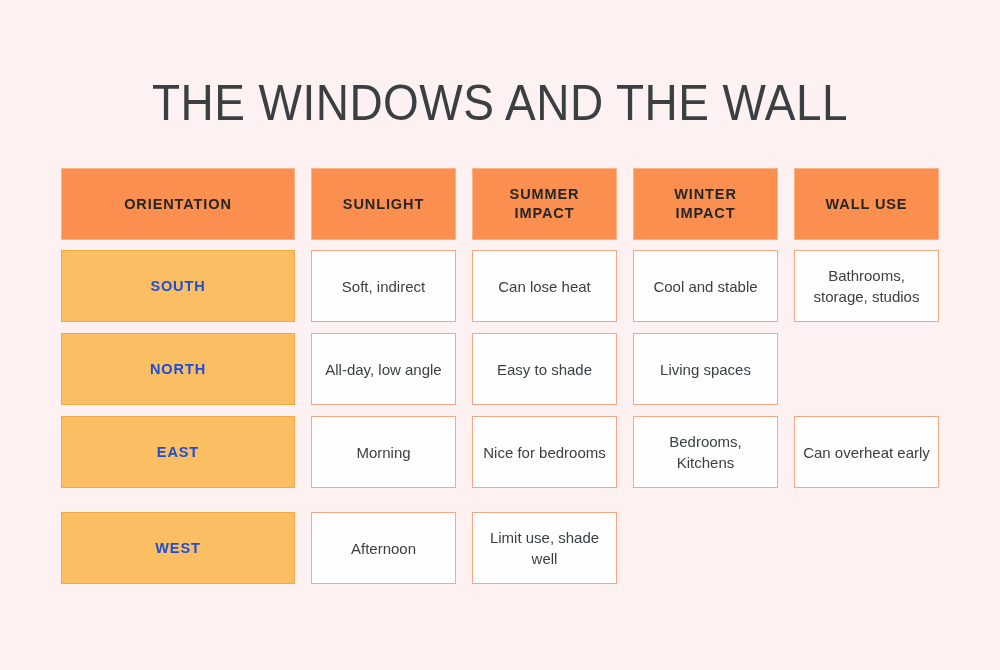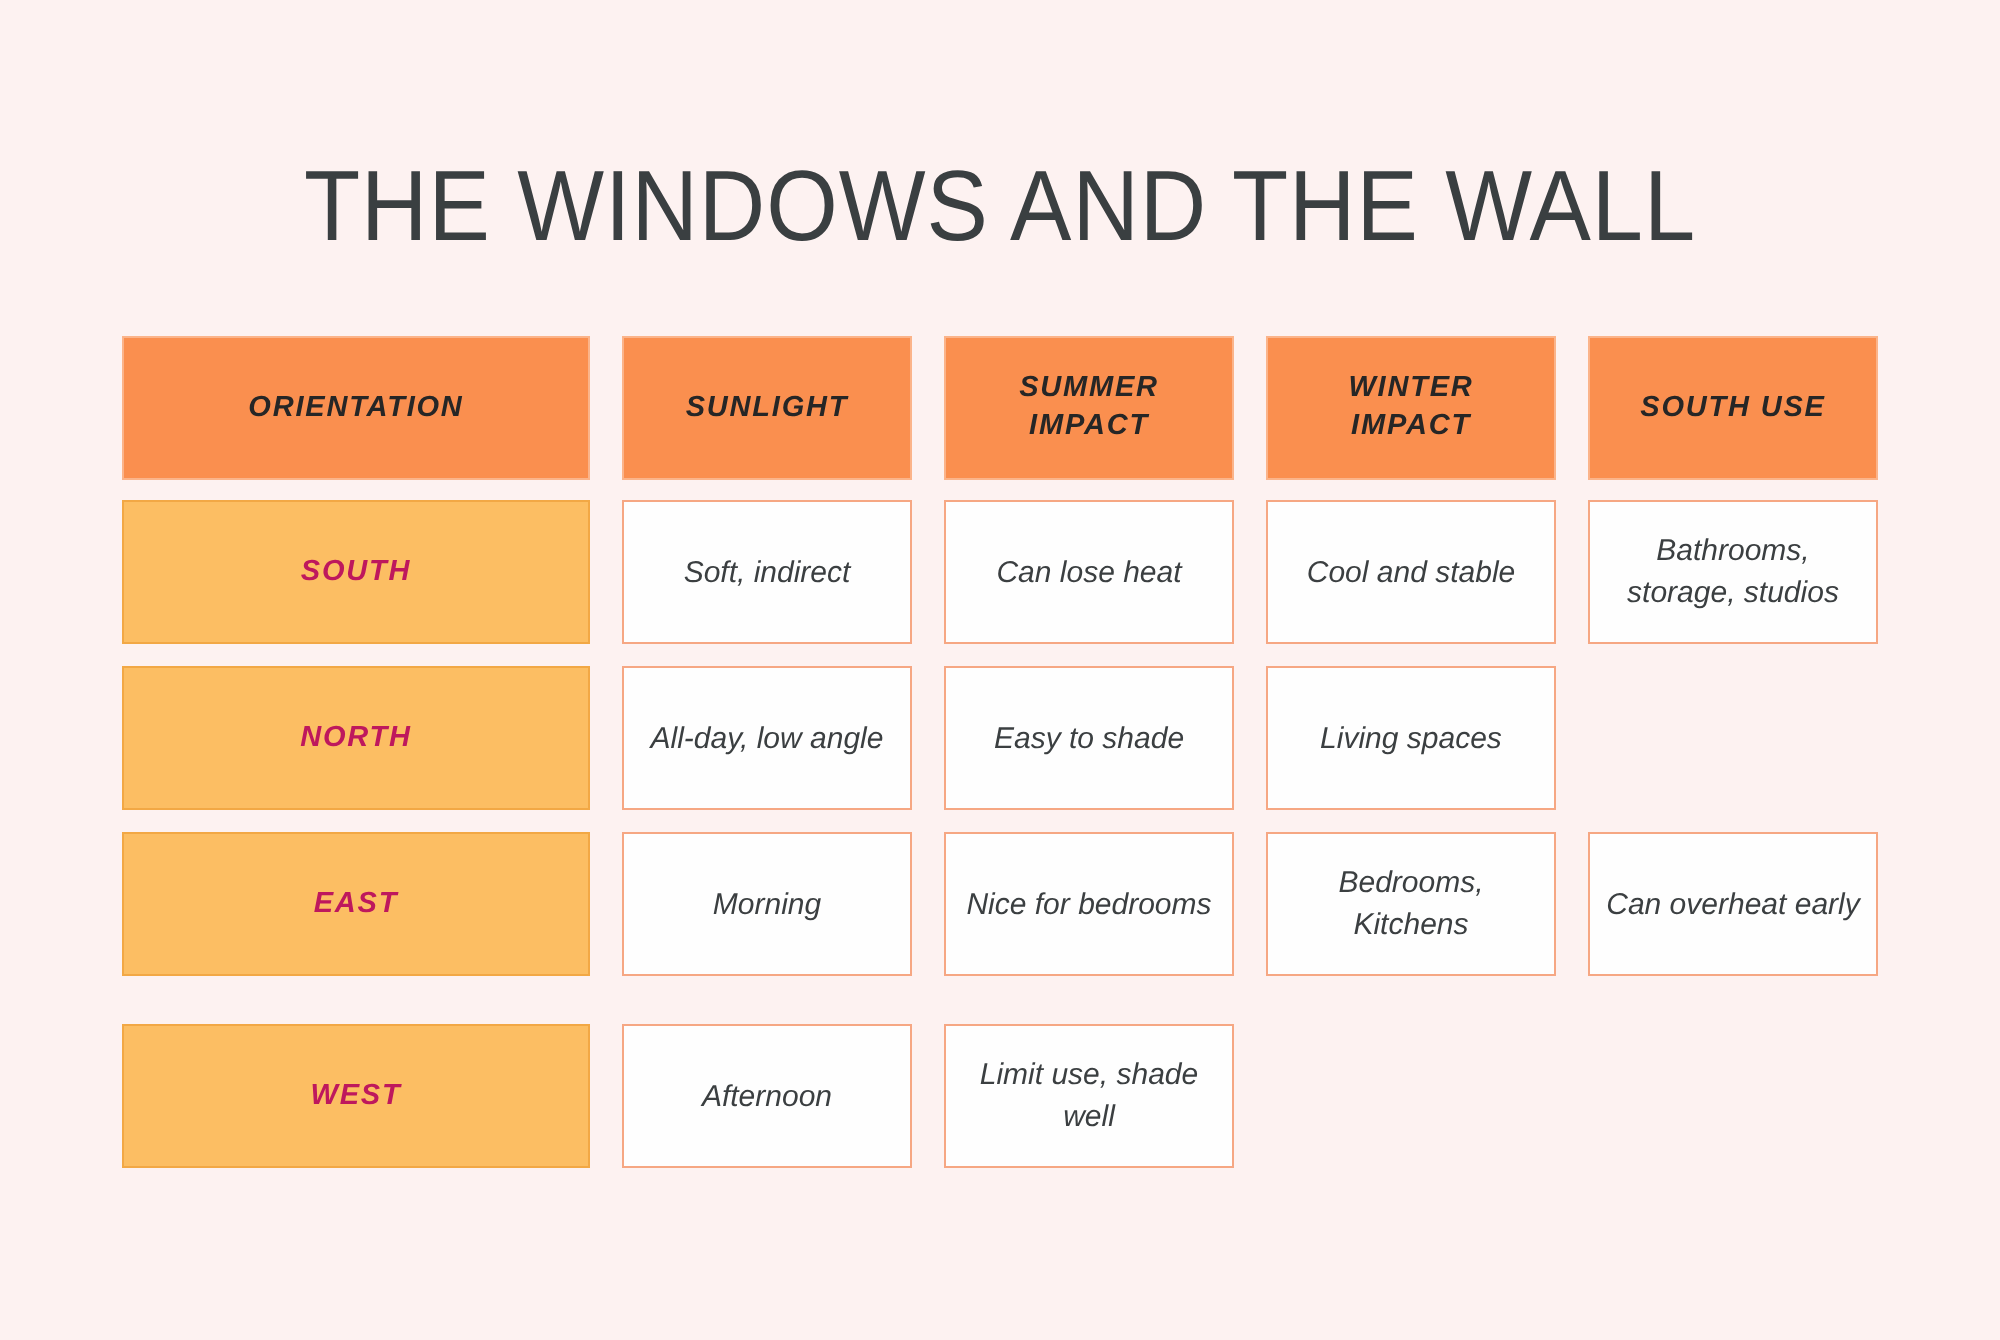--- a/index.html
+++ b/index.html
@@ -45,21 +45,20 @@
     left: 61px;
     top: 168px;
     width: 876px;
   }
 
   .row {
     display: flex;
     align-items: flex-end;
     column-gap: 16px;
     margin-bottom: 11px;
-    font-style: italic;
   }
   .row:last-child { margin-bottom: 0; margin-top: 24px; }
 
   .row.header-row { margin-bottom: 10px; }
 
   .cell {
     box-sizing: border-box;
     display: flex;
     align-items: center;
     justify-content: center;
@@ -80,21 +79,21 @@
     font-size: 14.5px;
     font-weight: bold;
     letter-spacing: 0.9px;
     line-height: 19px;
   }
 
   
   .cell.orientation-label {
     background: #fcbe63;
     border: 1px solid #f2a845;
-    color: #be185d;
+    color: #1d4ed8;
     font-size: 14.5px;
     font-weight: bold;
     letter-spacing: 0.9px;
     line-height: 19px;
   }
 
   
   .cell.data {
     background: #fefefe;
     border: 1.5px solid #f6a783;
@@ -111,21 +110,21 @@
 
   <div class="poster-title">THE WINDOWS AND THE WALL</div>
 
   <div class="table">
 
     <div class="row header-row">
       <div class="cell header col-orientation">ORIENTATION</div>
       <div class="cell header col-data">SUNLIGHT</div>
       <div class="cell header col-data">SUMMER IMPACT</div>
       <div class="cell header col-data">WINTER IMPACT</div>
-      <div class="cell header col-data">SOUTH USE</div>
+      <div class="cell header col-data">WALL USE</div>
     </div>
 
     <div class="row">
       <div class="cell orientation-label col-orientation">SOUTH</div>
       <div class="cell data col-data">Soft, indirect</div>
       <div class="cell data col-data">Can lose heat</div>
       <div class="cell data col-data">Cool and stable</div>
       <div class="cell data col-data">Bathrooms, storage, studios</div>
     </div>
 

